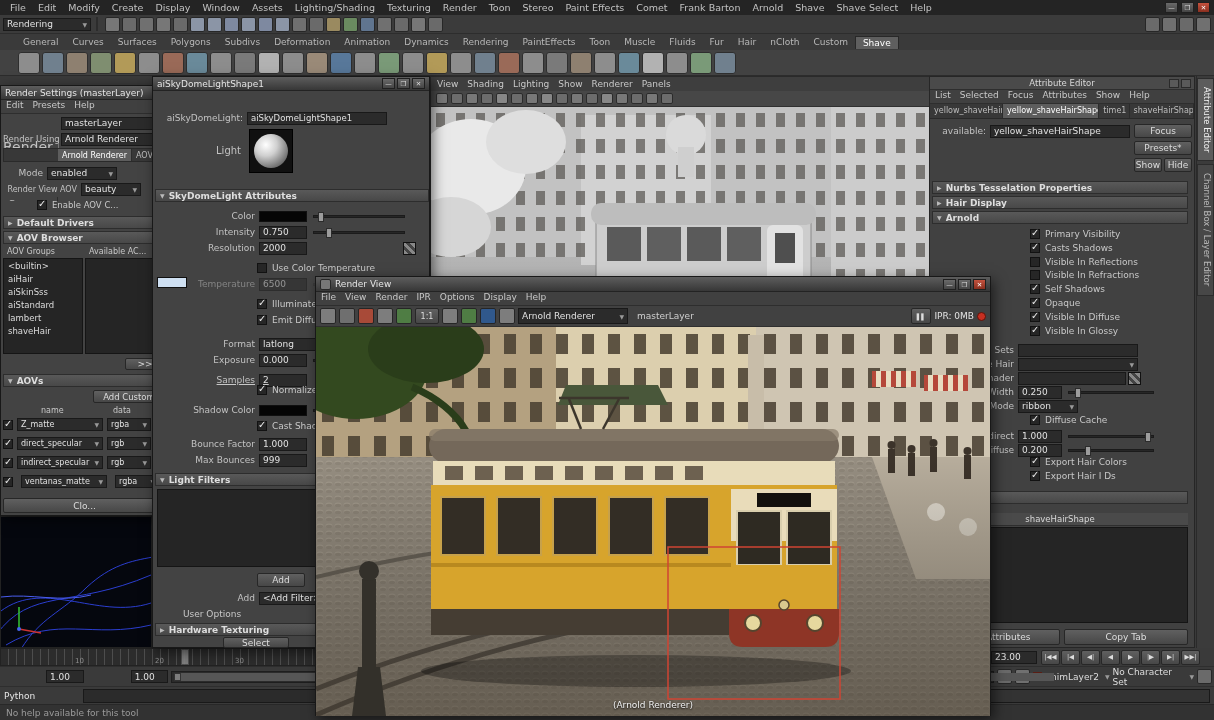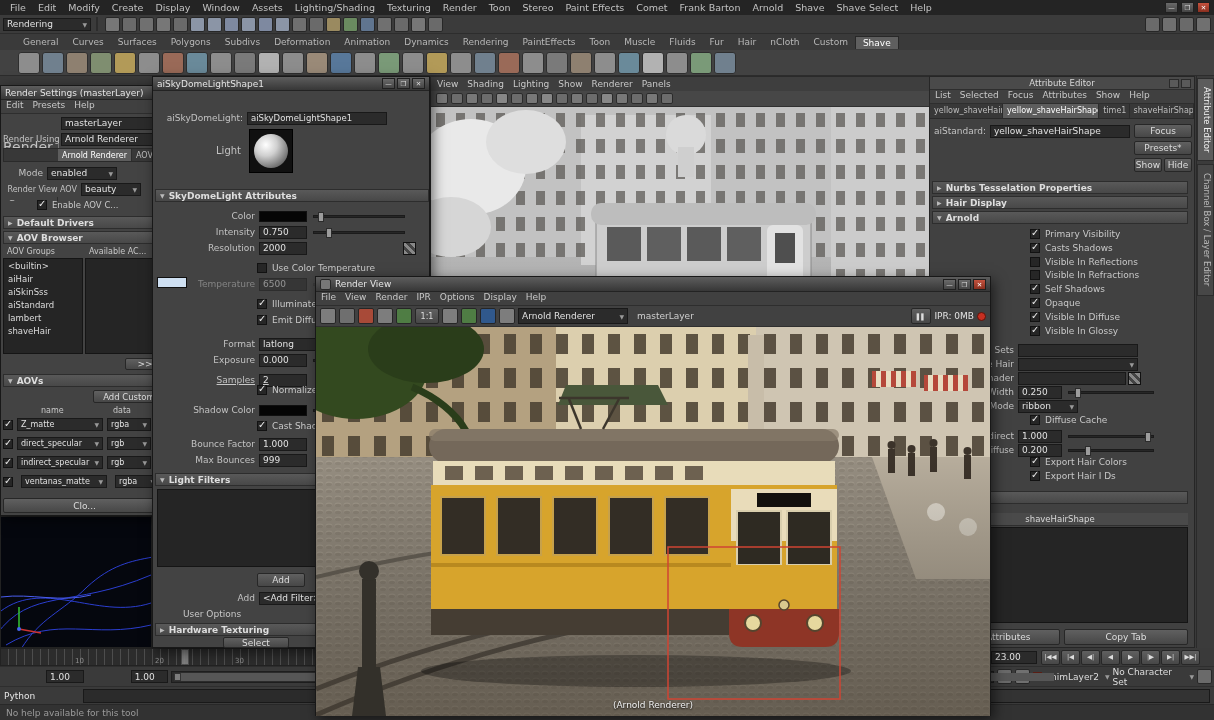--- a/index.html
+++ b/index.html
@@ -323,21 +323,21 @@
       </div>
     <div class="aetabs">
 
     <span class="aetab">yellow_shaveHair</span>
         <span class="aetab">yellow_shaveHairShape</span>
         <span class="aetab">time1</span>
         <span class="aetab">shaveHairShap</span>
       </div>
 
     <div class="frow" style="left:2px;top:47px;">
-      <span class="lab" style="width:54px;">aiStandard:</span>
+      <span class="lab" style="width:54px;">available:</span>
       <span class="fld" style="width:140px;margin-left:4px;">yellow_shaveHairShape</span>
     </div>
     <span class="btn" style="position:absolute;left:204px;top:47px;width:58px;height:14px;">Focus</span>
     <span class="btn" style="position:absolute;left:204px;top:64px;width:58px;height:14px;">Presets*</span>
     <span class="btn" style="position:absolute;left:204px;top:81px;width:28px;height:14px;">Show</span>
     <span class="btn" style="position:absolute;left:234px;top:81px;width:28px;height:14px;">Hide</span>
 
     <div>
 
     <div class="sec" style="width: 256px; left: 2px; top: 104px;">

